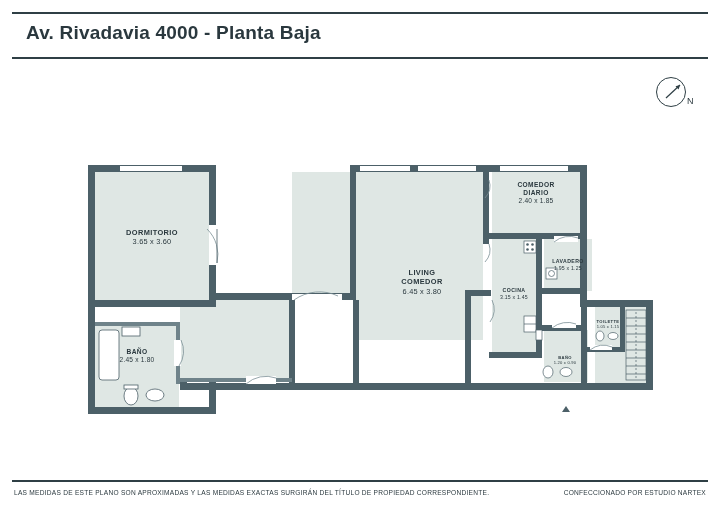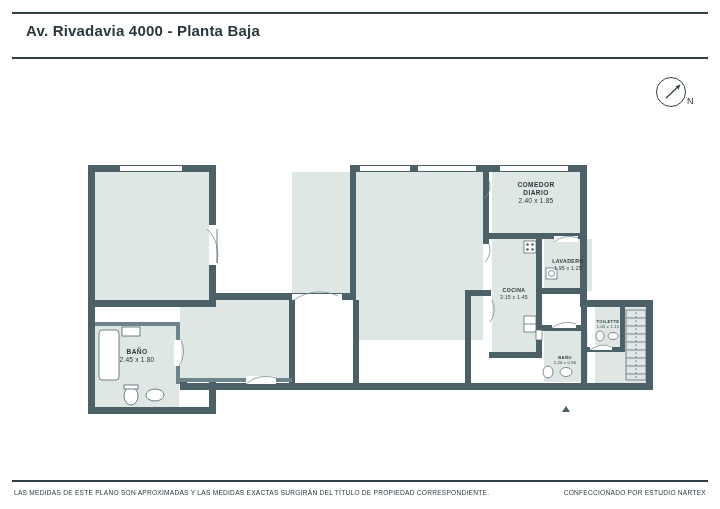--- a/index.html
+++ b/index.html
@@ -27,21 +27,21 @@
   #title-rule-bottom {
     left: 12px; top: 57px; width: 696px; height: 2px;
   }
   #footer-rule {
     left: 12px; top: 480px; width: 696px; height: 1.5px;
   }
   #plan-title {
     position: absolute;
     left: 26px;
     top: 22px;
-    font-size: 15px;
+    font-size: 19px;
     font-weight: bold;
     color: #2a383e;
     letter-spacing: 0.2px;
     white-space: nowrap;
   }
   #footer-left {
     position: absolute;
     left: 14px;
     top: 489px;
     font-size: 6.6px;
@@ -302,27 +302,36 @@
         <line x1="626" y1="350" x2="646" y2="350"></line>
         <line x1="626" y1="358" x2="646" y2="358"></line>
         <line x1="626" y1="366" x2="646" y2="366"></line>
         <line x1="626" y1="374" x2="646" y2="374"></line>
         <line x1="636" y1="312" x2="636" y2="378" stroke-dasharray="2,2"></line>
       </g>
 
       <polygon points="562,412 566,406 570,412" fill="#4c6068"></polygon>
     </svg>
 
+    <div class="label lbl-lg" style="left:102px; top:228px; width:100px;">
+      <span class="nm">DORMITORIO</span>
+      <span class="dm">3.65 x 3.60</span>
+    </div>
 
 
     <div class="label lbl-md" style="left:98px; top:348px; width:78px;">
       <span class="nm">BAÑO</span>
       <span class="dm">2.45 x 1.80</span>
     </div>
 
+    <div class="label lbl-lg" style="left:372px; top:268px; width:100px;">
+      <span class="nm">LIVING</span>
+      <span class="nm">COMEDOR</span>
+      <span class="dm">6.45 x 3.80</span>
+    </div>
 
     <div class="label lbl-md" style="left:496px; top:181px; width:80px;">
       <span class="nm">COMEDOR</span>
       <span class="nm">DIARIO</span>
       <span class="dm">2.40 x 1.85</span>
     </div>
 
     <div class="label lbl-sm" style="left:490px; top:287px; width:48px;">
       <span class="nm">COCINA</span>
       <span class="dm">3.15 x 1.45</span>

